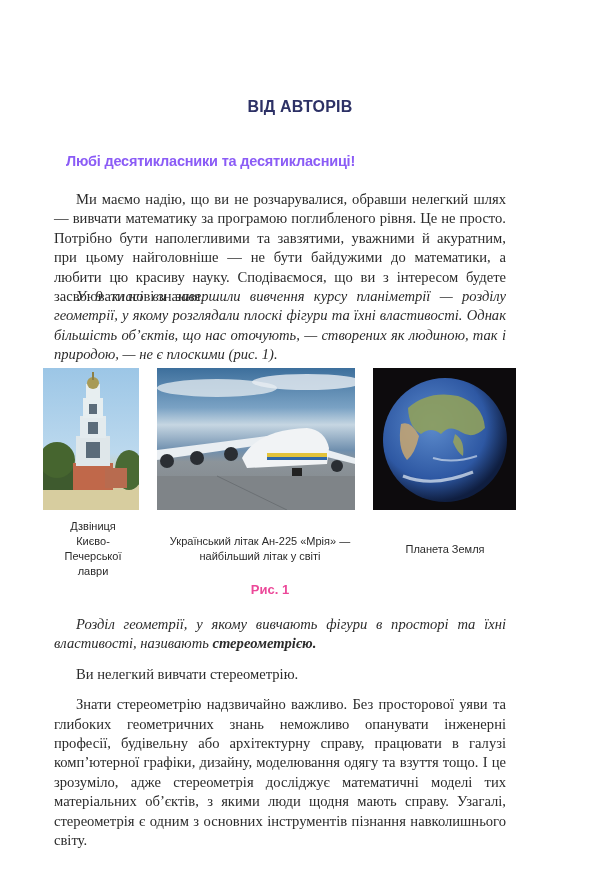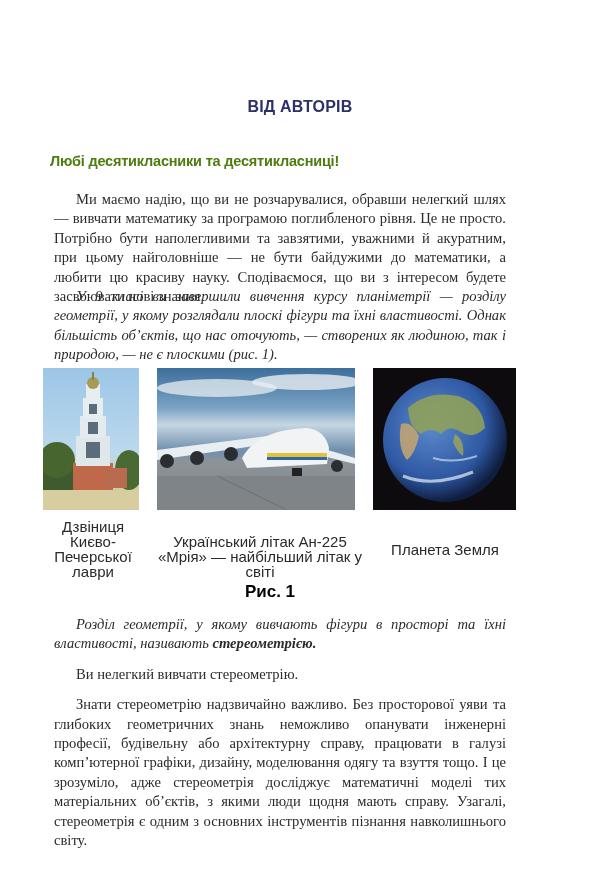--- a/index.html
+++ b/index.html
@@ -6,51 +6,51 @@
     body {
       width: 600px; height: 875px; position: relative; overflow: hidden;
       font-family: "DejaVu Serif", serif; color: #2a2a2a;
     }
     .title {
       position: absolute; left: 0; top: 98px; width: 600px; text-align: center;
       font-family: "Liberation Sans", sans-serif; font-weight: bold;
       font-size: 16px; color: #2d3166; letter-spacing: 0.2px;
     }
     .greeting {
-      position: absolute; left: 50px; top: 153px;
+      position: absolute; left: 66px; top: 153px;
       font-family: "Liberation Sans", sans-serif; font-weight: bold;
-      font-size: 14.5px; color: #4d7c0f; letter-spacing: -0.2px;
+      font-size: 14.5px; color: #8b5cf6; letter-spacing: -0.2px;
     }
     .text {
       position: absolute; left: 43px; width: 474px;
       font-family: "Liberation Serif", serif; font-size: 14.6px;
       line-height: 19.4px; text-align: justify; color: #2b2b2b;
     }
     .text p { margin: 11px; text-indent: 22px; }
     .em { font-style: italic; }
     .em b { font-weight: bold; }
     #block1 { top: 179px; }
     #block2 { top: 276px; font-style: italic; }
     #block3 { top: 604px; }
 
     .fig { position: absolute; overflow: hidden; }
     #img-lavra { left: 43px; top: 368px; width: 96px; height: 142px; background: linear-gradient(#9cc6e6 0%, #bcd9ee 60%, #d8cfa8 78%, #cfc39a 100%); }
     #img-plane { left: 157px; top: 368px; width: 198px; height: 142px; background: linear-gradient(#3d6f9c 0%, #7aa2c4 28%, #c6d6e2 40%, #6f8fae 58%, #8c949a 66%, #7e8286 100%); }
     #img-earth { left: 373px; top: 368px; width: 143px; height: 142px; background: #0d0b0d; }
 
     .caption {
       position: absolute; font-family: "Liberation Sans", sans-serif;
-      font-size: 15px; line-height: 15px; color: #2a2a2a; text-align: center;
+      font-size: 11px; line-height: 15px; color: #2a2a2a; text-align: center;
     }
     #cap-lavra { left: 53px; top: 519px; width: 80px; }
     #cap-plane { left: 150px; top: 534px; width: 220px; }
     #cap-earth { left: 380px; top: 542px; width: 130px; }
     .fig-label {
       position: absolute; left: 0; top: 582px; width: 540px; text-align: center;
-      font-family: "Liberation Sans", sans-serif; font-weight: bold; font-size: 17px; color: #000000;
+      font-family: "Liberation Sans", sans-serif; font-weight: bold; font-size: 13px; color: #ec4899;
     }
   </style>
 </head>
 <body>
 
 <div class="title">ВІД АВТОРІВ</div>
 <div class="greeting">Любі десятикласники та десятикласниці!</div>
 
 <div class="text" id="block1">
   <p>Ми маємо надію, що ви не розчарувалися, обравши нелегкий шлях — вивчати математику за програмою поглибленого рівня. Це не просто. Потрібно бути наполегливими та завзятими, уважними й акуратним, при цьому найголовніше — не бути байдужими до математики, а любити цю красиву науку. Сподіваємося, що ви з інтересом будете засвоювати нові знання.</p>

